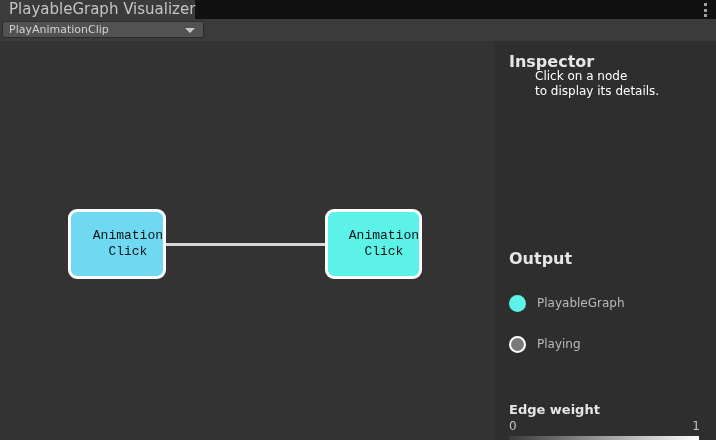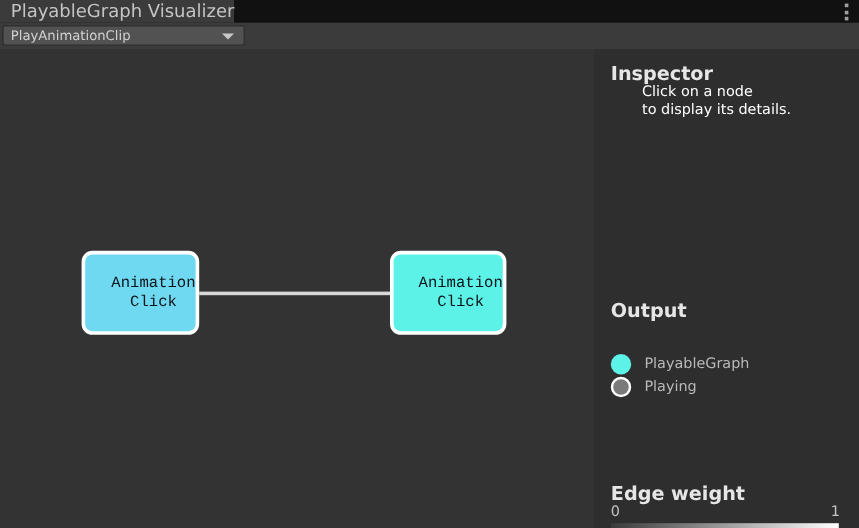--- a/index.html
+++ b/index.html
@@ -151,21 +151,21 @@
   .legend-label {
     margin-left: 11px;
     color: #b9b9b9;
     font-size: 12px;
     white-space: nowrap;
   }
   .ew-title {
     position: absolute;
     left: 14px; top: 361px;
     color: #e6e6e6;
-    font-size: 16px;
+    font-size: 13px;
     font-weight: bold;
   }
   .ew-min, .ew-max {
     position: absolute;
     top: 378px;
     color: #c3c3c3;
     font-size: 12px;
   }
   .ew-min { left: 14px; }
   .ew-max { right: 16px; }
@@ -216,21 +216,21 @@
     <div class="panel-title" style="top:11px">Inspector</div>
     <div class="panel-hint" style="top:28px">Click on a node
 to display its details.</div>
 
     <div class="panel-title" style="top:208px">Output</div>
 
     <div class="legend-row" style="top:253px">
       <span class="swatch" id="sw-1" style="background: rgb(92, 242, 232);"></span>
       <span class="legend-label">PlayableGraph</span>
     </div>
-    <div class="legend-row" style="top:272px">
+    <div class="legend-row" style="top:294px">
       <span class="swatch" id="sw-2" style="background: rgb(122, 122, 122); border: 2px solid rgb(255, 255, 255); box-sizing: border-box;"></span>
       <span class="legend-label">Playing</span>
     </div>
 
     <div class="ew-title">Edge weight</div>
     <div class="ew-min">0</div>
     <div class="ew-max">1</div>
     <div class="ew-bar" style="background: linear-gradient(to right, rgb(58, 58, 58), rgb(255, 255, 255));"></div>
   </div>
 

